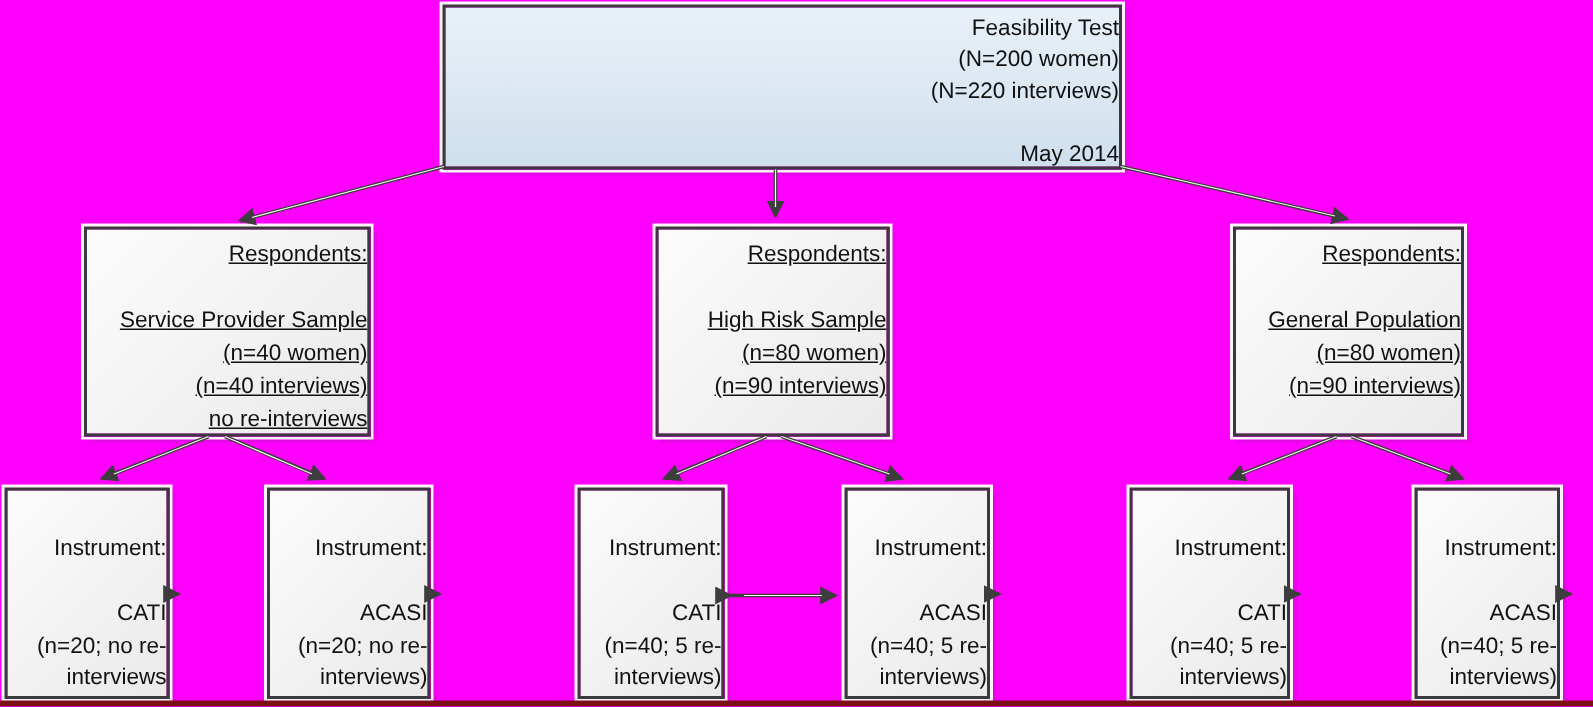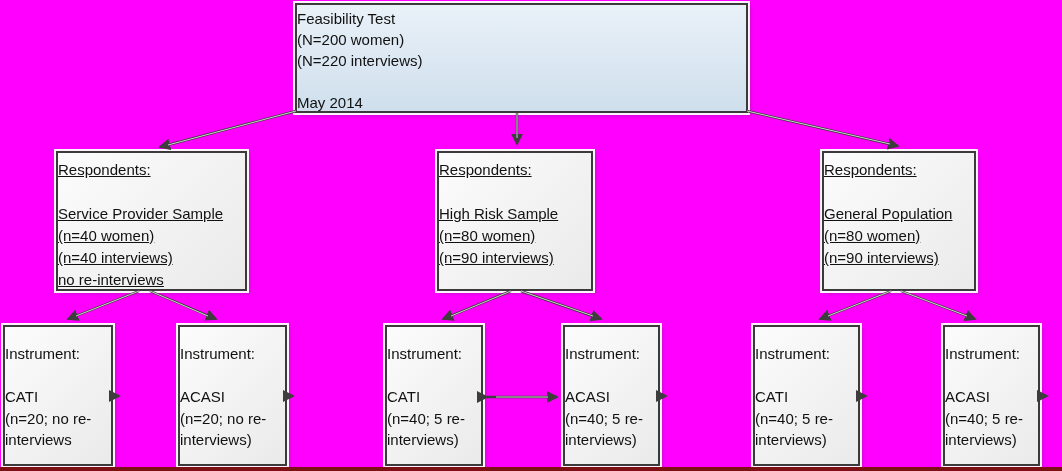--- a/index.html
+++ b/index.html
@@ -13,33 +13,33 @@
     background:#ff00ff;
     overflow:hidden;
   }
   .box{
     position:absolute;
     box-sizing:border-box;
     border:2px solid #3a3a3a;
     background:linear-gradient(135deg,#fcfcfc 0%,#f1f1f1 60%,#eaeaea 100%);
     box-shadow:0 0 0 2px rgba(255,255,255,.95), 3px 3px 3px rgba(60,60,60,.25);
     color:#111;
-    text-align:left;
+    text-align:right;
     white-space:pre-line;
     font-size:15px;
     line-height:21.5px;
     overflow:hidden;
   }
   .box.root{
     background:linear-gradient(180deg,#e9f1f8 0%,#dbe7f2 55%,#cfdfed 100%);
     line-height:21px;
     padding-top:3px;
   }
   .box.respondent{ padding-top:6px; line-height:22px;text-decoration:underline; }
-  .box.instrument{ padding-top:16px; line-height:21.5px; }
+  .box.instrument{ padding-top:28px; line-height:21.5px; }
 
   
   #root-box       {left:295px; top:3px;   width:453px; height:110px;}
   #resp-box-0     {left:56px;  top:151px; width:191px; height:140px;}
   #resp-box-1     {left:437px; top:151px; width:156px; height:140px;}
   #resp-box-2     {left:822px; top:151px; width:154px; height:140px;}
   #inst-box-0     {left:3px;   top:325px; width:110px; height:141px;}
   #inst-box-1     {left:178px; top:325px; width:109px; height:141px;}
   #inst-box-2     {left:385px; top:325px; width:98px;  height:141px;}
   #inst-box-3     {left:563px; top:325px; width:97px;  height:141px;}

